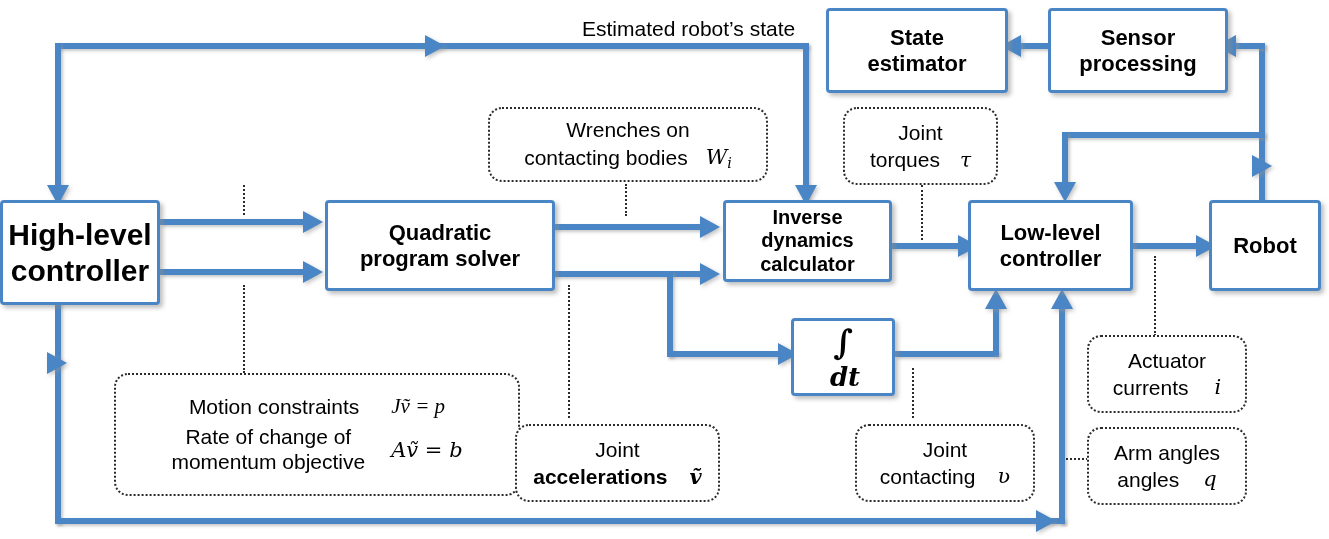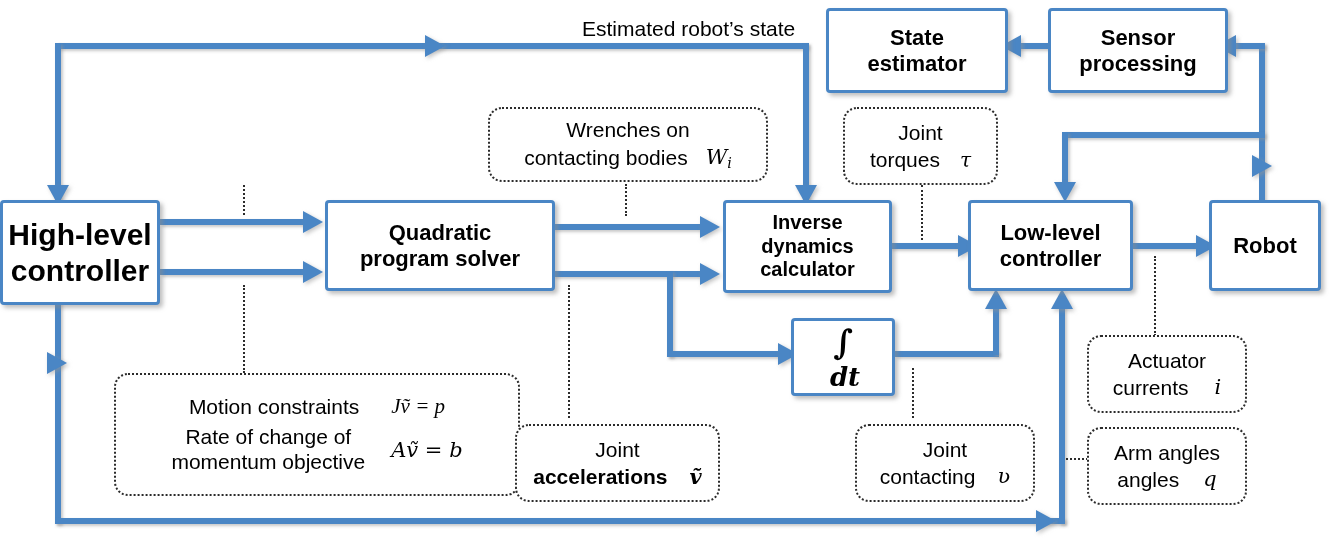--- a/index.html
+++ b/index.html
@@ -131,21 +131,21 @@
     </span>
   </div>
 
   <div class="box" style="left:325px; top:200px; width:230px; height:91px; font-size:22px;">
     <span>
       <span>Quadratic</span>
       <span>program solver</span>
     </span>
   </div>
 
-  <div class="box" style="left:723px; top:200px; width:169px; height:93px; font-size:20px;">
+  <div class="box" style="left:723px; top:200px; width:169px; height:82px; font-size:20px;">
     <span>
       <span>Inverse</span>
       <span>dynamics</span>
       <span>calculator</span>
     </span>
   </div>
 
   <div class="box" style="left:968px; top:200px; width:165px; height:91px; font-size:22px;">
     <span>
       <span>Low-level</span>

